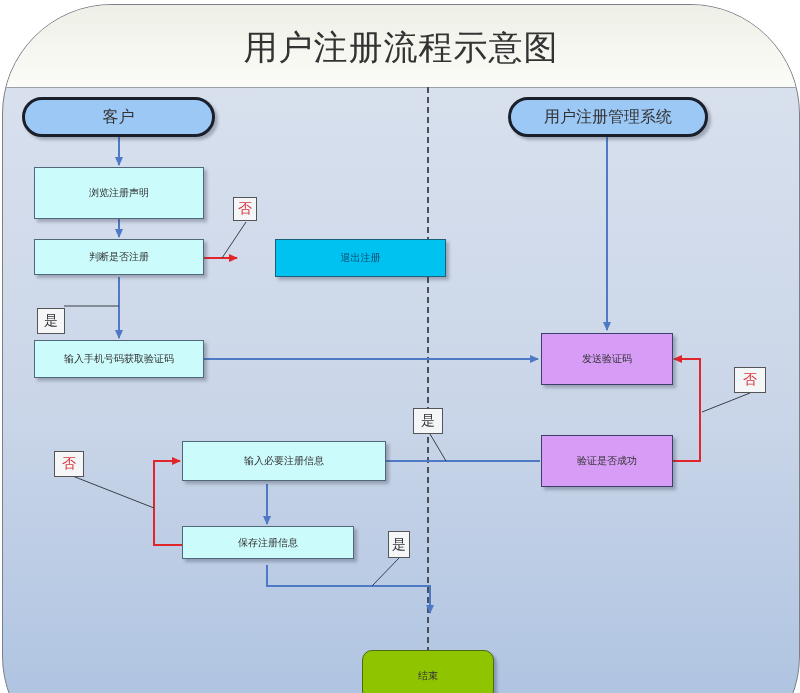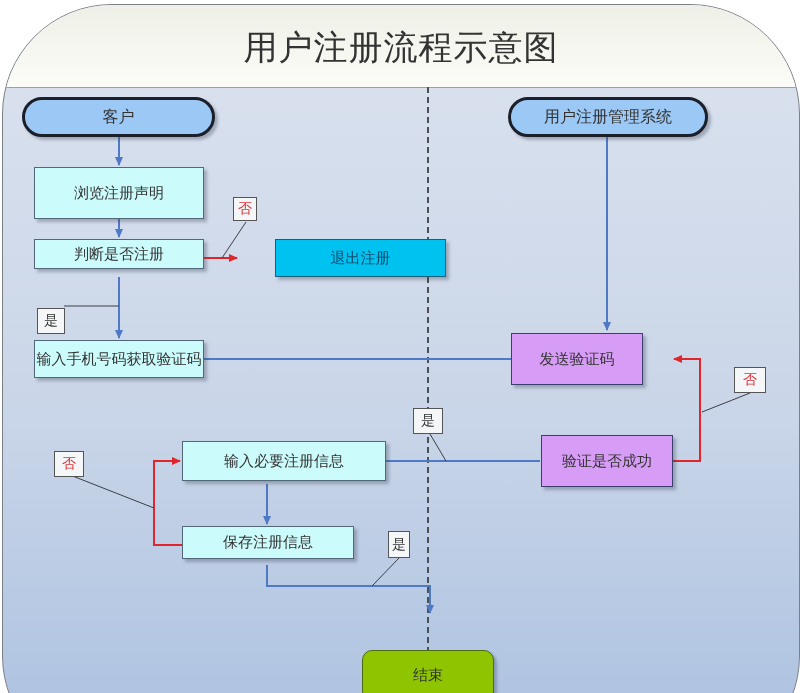--- a/index.html
+++ b/index.html
@@ -10,21 +10,21 @@
            background: linear-gradient(#dce3ef 0%, #c9d5e8 55%, #a9c0e0 100%);
            overflow:hidden; }
   .titlebar { position:absolute; left:0; top:0; width:100%; height:82px;
               background: linear-gradient(#eef0e7, #fbfcf7);
               border-bottom:1px solid #9aa0a8; }
   .title { position:absolute; left:0; right:0; top:20px; text-align:center;
            font-size:34px; color:#333333; letter-spacing:1px; }
   .divider { position:absolute; left:427px; top:87px; height:606px;
              border-left:2px dashed #4a4f58; }
   .node { position:absolute; display:flex; align-items:center; justify-content:center;
-          text-align:center; font-size:15px; color:#333; box-sizing:border-box;
+          text-align:center; font-size:10px; color:#333; box-sizing:border-box;
           box-shadow: 3px 3px 3px rgba(60,70,90,0.35); line-height:1.35; }
   .terminal { background:#9cc8f5; border:3px solid #1b1f2a; border-radius:22px; font-size:16px; }
   .proc { background:#ccfbfc; border:1.5px solid #51677a; }
   .exit { background:#00c2f0; border:1.5px solid #1b5f7a; color:#0c4a6e;margin-left:36px; }
   .sys  { background:#d79cf5; border:1.5px solid #3c3f6b; }
   .end  { background:#8ec400; border:1.5px solid #4c6a10; border-radius:10px;margin-top:35px; }
   .label { position:absolute; width:24px; height:24px; box-sizing:border-box;
            background:#f5f6f8; border:1.5px solid #555; display:flex;
            align-items:center; justify-content:center; font-size:14px; color:#333; }
   .label.no { color:#d6333a; }
@@ -75,38 +75,38 @@
 <div class="node terminal" style="left:22px;top:97px;width:193px;height:40px;">
   <span>客户</span>
 </div>
 <div class="node terminal" style="left:508px;top:97px;width:200px;height:40px;">
   <span>用户注册管理系统</span>
 </div>
 
 <div class="node proc" style="left:34px;top:167px;width:170px;height:52px;">
   <span>浏览注册声明</span>
 </div>
-<div class="node proc" style="left:34px;top:239px;width:170px;height:30px;">
+<div class="node proc" style="left:34px;top:239px;width:170px;height:36px;">
   <span>判断是否注册</span>
 </div>
 <div class="node exit" style="left:239px;top:239px;width:171px;height:38px;">
   <span>退出注册</span>
 </div>
 <div class="node proc" style="left:34px;top:340px;width:170px;height:38px;flex-direction:row;">
   <span>输入手机号码获取</span>
   <span>验证码</span>
 </div>
 <div class="node proc" style="left:182px;top:441px;width:204px;height:40px;">
   <span>输入必要注册信息</span>
 </div>
 <div class="node proc" style="left:182px;top:526px;width:172px;height:33px;text-align:right;">
   <span>保存注册信息</span>
 </div>
 
-<div class="node sys" style="left:511px;top:333px;width:132px;height:52px;">
+<div class="node sys" style="left:541px;top:333px;width:132px;height:52px;">
   <span>发送验证码</span>
 </div>
 <div class="node sys" style="left:541px;top:435px;width:132px;height:52px;text-align:right;">
   <span>验证是否成功</span>
 </div>
 
 <div class="node end" style="left:362px;top:615px;width:132px;height:51px;">
   <span>结束</span>
 </div>
 

